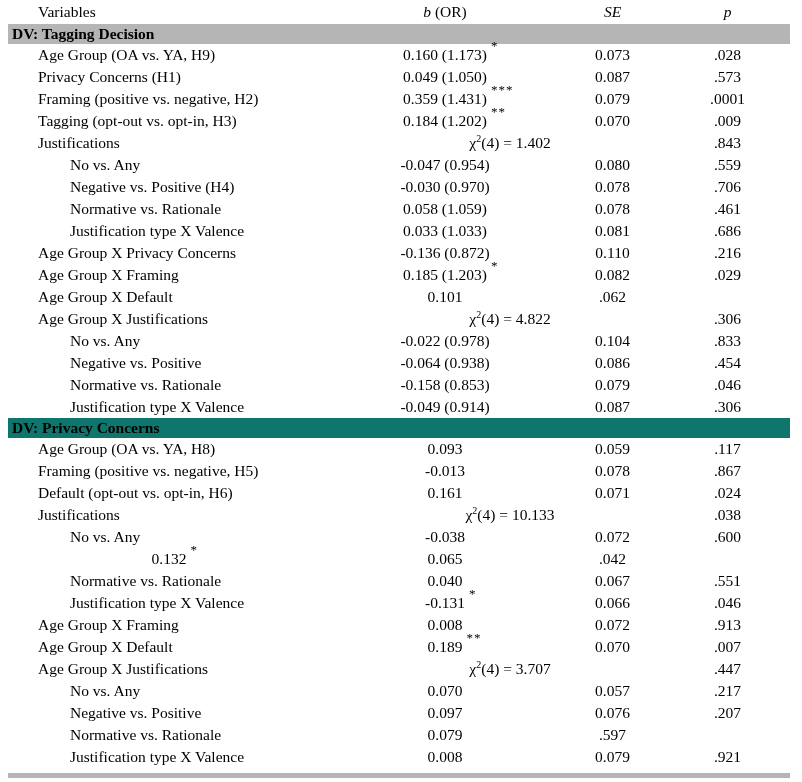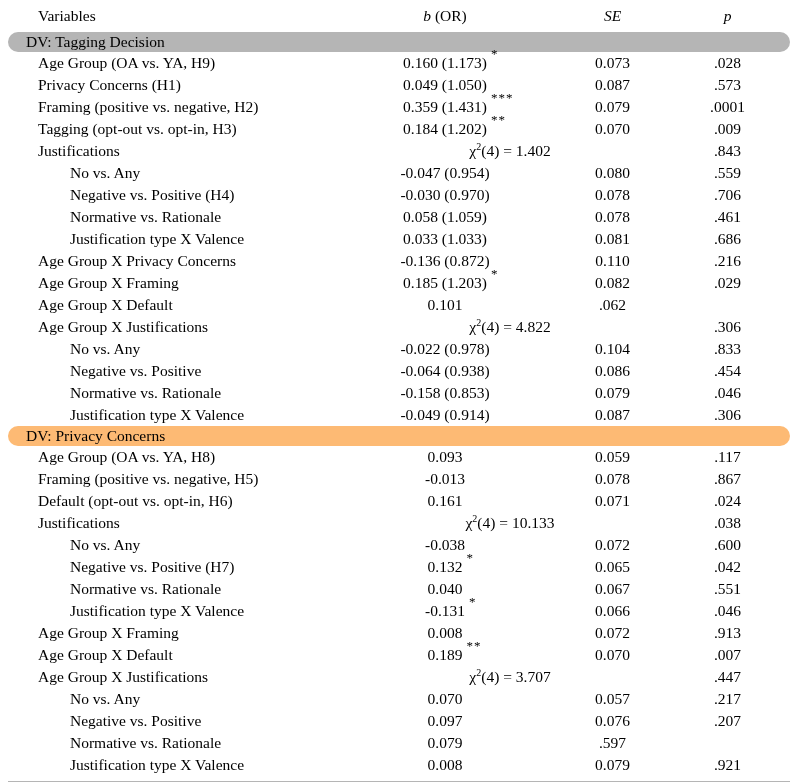--- a/index.html
+++ b/index.html
@@ -21,40 +21,39 @@
     left: 8px;
     top: 0;
     width: 782px;
   }
   .grid-row {
     display: grid;
     grid-template-columns: 322px 230px 105px 125px;
     align-items: center;
   }
   .header-row {
-    height: 32px;
+    height: 24px;
   }
   .data-row {
     height: 22px;
   }
   .cell { box-sizing: border-box; }
   .var-cell { padding-left: 30px; white-space: nowrap; }
   .indent2 { padding-left: 62px; }
   .num-cell { text-align: center; white-space: nowrap; }
   .italic { font-style: italic; }
   .bold { font-weight: normal; }
   .section-banner {
     height: 20px;
     display: flex;
     align-items: center;
-    padding-left: 18px;
+    padding-left: 4px;
     box-sizing: border-box;
-    font-weight: normal;
+    font-weight: bold;
     white-space: nowrap;
-    border-radius: 10px;
   }
   .chi-shift {
     display: inline-block;
     transform: translateX(65px);
   }
   sup.chi-sup {
     font-size: 10px;
     line-height: 0;
   }
   .val-wrap {
@@ -182,21 +181,21 @@
         <div class="cell num-cell"><span class="val-wrap">-0.158 (0.853)</span></div>
         <div class="cell num-cell">0.079</div>
         <div class="cell num-cell">.046</div>
       </div>
       <div class="grid-row data-row">
         <div class="cell var-cell indent2">Justification type X Valence</div>
         <div class="cell num-cell"><span class="val-wrap">-0.049 (0.914)</span></div>
         <div class="cell num-cell">0.087</div>
         <div class="cell num-cell">.306</div>
       </div>
-      <div class="section-banner" style="background: #fdba74;">DV: Privacy Concerns</div>
+      <div class="section-banner" style="background: #0f766e;">DV: Privacy Concerns</div>
       <div class="grid-row data-row">
         <div class="cell var-cell">Age Group (OA vs. YA, H8)</div>
         <div class="cell num-cell"><span class="val-wrap">0.093</span></div>
         <div class="cell num-cell">0.059</div>
         <div class="cell num-cell">.117</div>
       </div>
       <div class="grid-row data-row">
         <div class="cell var-cell">Framing (positive vs. negative, H5)</div>
         <div class="cell num-cell"><span class="val-wrap">-0.013</span></div>
         <div class="cell num-cell">0.078</div>
@@ -214,21 +213,20 @@
         <div class="cell num-cell"></div>
         <div class="cell num-cell">.038</div>
       </div>
       <div class="grid-row data-row">
         <div class="cell var-cell indent2">No vs. Any</div>
         <div class="cell num-cell"><span class="val-wrap">-0.038</span></div>
         <div class="cell num-cell">0.072</div>
         <div class="cell num-cell">.600</div>
       </div>
       <div class="grid-row data-row bold">
-        <div class="cell var-cell indent2">Negative vs. Positive (H7)</div>
         <div class="cell num-cell"><span class="val-wrap">0.132<sup class="stars">*</sup></span></div>
         <div class="cell num-cell">0.065</div>
         <div class="cell num-cell">.042</div>
       </div>
       <div class="grid-row data-row">
         <div class="cell var-cell indent2">Normative vs. Rationale</div>
         <div class="cell num-cell"><span class="val-wrap">0.040</span></div>
         <div class="cell num-cell">0.067</div>
         <div class="cell num-cell">.551</div>
       </div>

